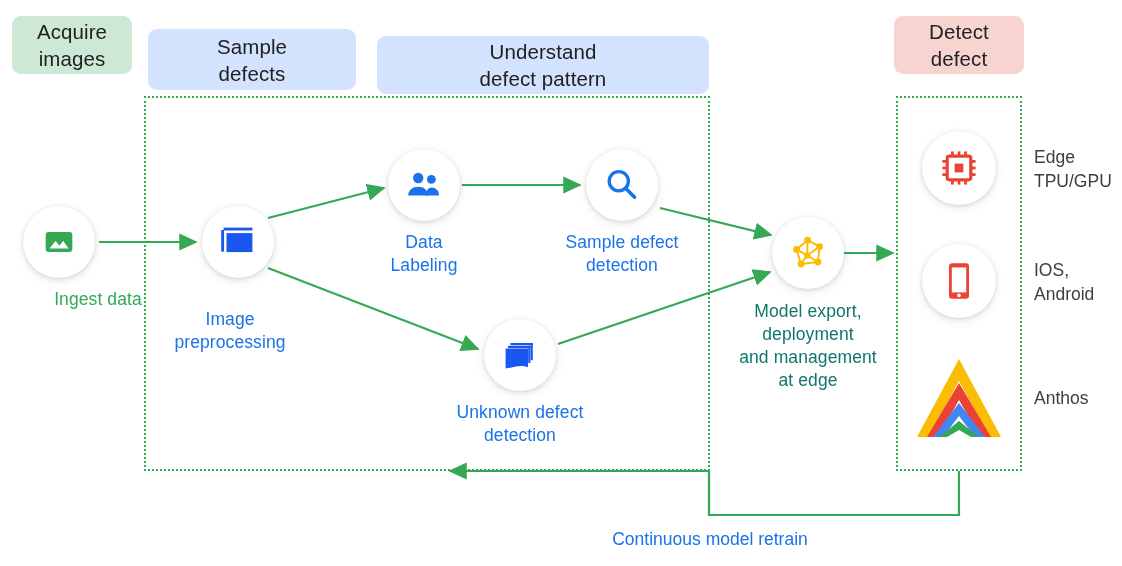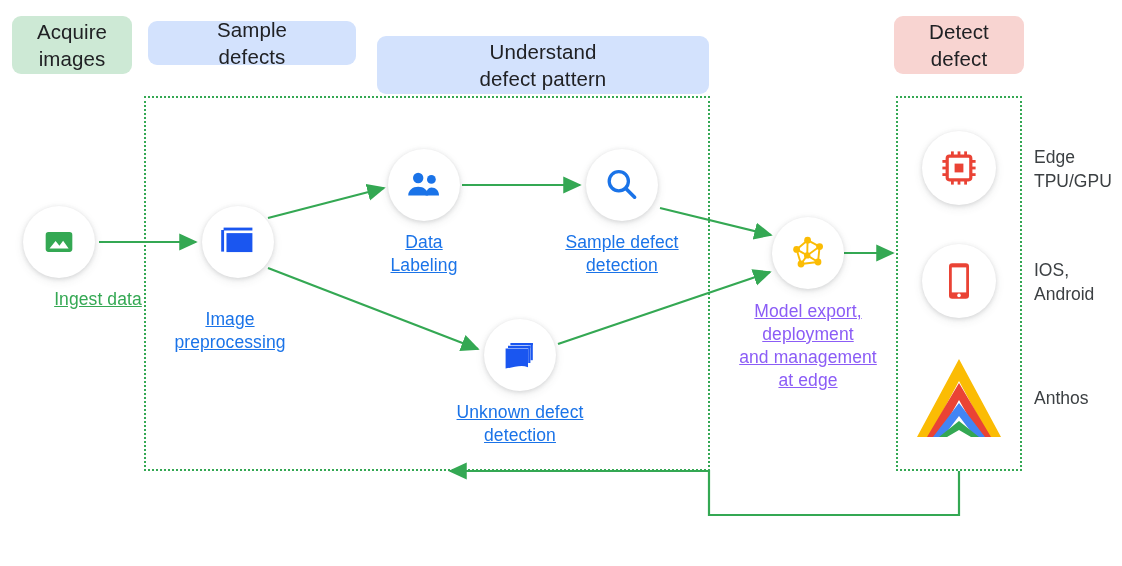--- a/index.html
+++ b/index.html
@@ -47,25 +47,24 @@
     box-shadow:0 1px 4px rgba(60,64,67,.16), 0 3px 10px rgba(60,64,67,.10);
     display:flex;align-items:center;justify-content:center;
   }
   .node-label{
     position:absolute;
     text-align:center;
     font-size:17.5px;
     line-height:23px;
     letter-spacing:.1px;
     white-space:pre-line;
-    text-decoration:underline;
   }
   .lbl-green{color:#34a853;margin-left:38px;}
   .lbl-blue{color:#1a73e8;}
-  .lbl-amber{color:#8b5cf6;}
+  .lbl-amber{color:#0f766e;}
 
   .side-label{
     position:absolute;
     text-align:left;
     white-space:pre-line;
     color:#3c4043;
     font-size:17.5px;
     line-height:24px;
   }
 
@@ -82,21 +81,21 @@
   .icon-svg{display:block;}
 </style>
 </head>
 <body>
 
 <div id="stage">
 
   <div class="pill green" style="left:12px;top:16px;width:120px;height:58px;">Acquire
 images</div>
 
-  <div class="pill blue" style="left:148px;top:21px;width:208px;height:44px;">Sample
+  <div class="pill blue" style="left:148px;top:29px;width:208px;height:61px;">Sample
 defects</div>
 
   <div class="pill blue" style="left:377px;top:16px;width:332px;height:58px;margin-top:20px;">Understand
 defect pattern</div>
 
   <div class="pill red" style="left:894px;top:16px;width:130px;height:58px;">Detect
 defect</div>
 
   <div class="dotbox" style="left:144px;top:96px;width:566px;height:375px;"></div>
 
@@ -277,14 +276,15 @@
           <path d="M46 6 L88 84 L76 84 L46 28 L16 84 L4 84 Z" fill="#fbbc04"></path>
           <path d="M46 30 L78 84 L67 84 L46 47 L25 84 L14 84 Z" fill="#ea4335"></path>
           <path d="M46 50 L72 84 L62 84 L46 63 L30 84 L20 84 Z" fill="#4285f4"></path>
           <path d="M46 68 L66 84 L58 84 L46 77 L34 84 L26 84 Z" fill="#34a853"></path>
         </svg>
       </span>
     </div>
     <div class="side-label" style="left:1034px;top:386px;width:92px;">Anthos</div>
   </div>
 
+  <div class="retrain-label" style="left:530px;top:528px;width:360px;">Continuous model retrain</div>
 
 </div>
 
 </body></html>

